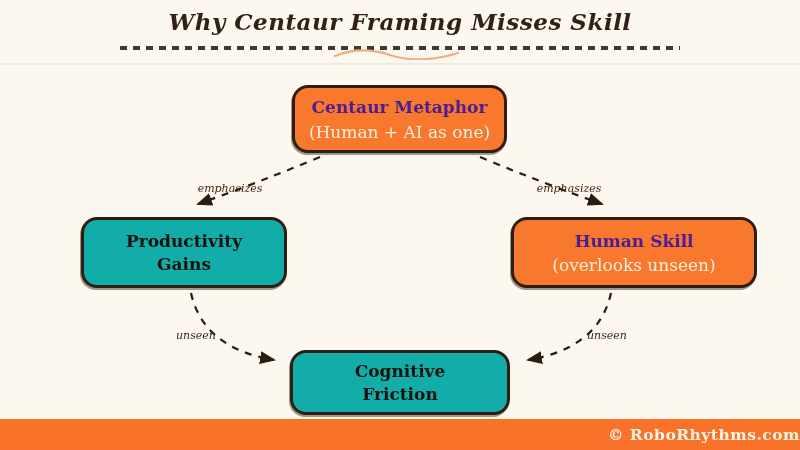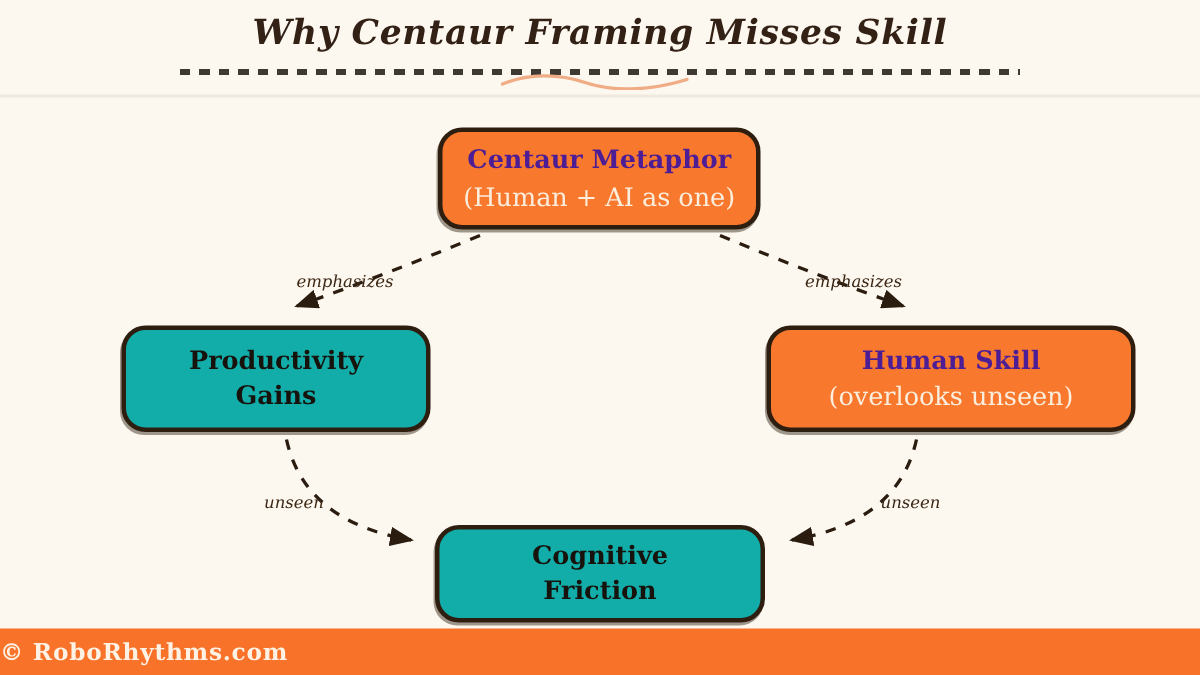--- a/index.html
+++ b/index.html
@@ -99,21 +99,21 @@
   
   .footer-bar {
     position: absolute;
     left: 0;
     bottom: 0;
     width: 100%;
     height: 31px;
     background: #f8722a;
     display: flex;
     align-items: center;
-    justify-content: flex-start;
+    justify-content: flex-end;
   }
   .footer-text {
     font-size: 15.5px;
     font-weight: 700;
     color: #fdf2e4;
     letter-spacing: 0.5px;
   }
 </style>
 </head>
 <body>

